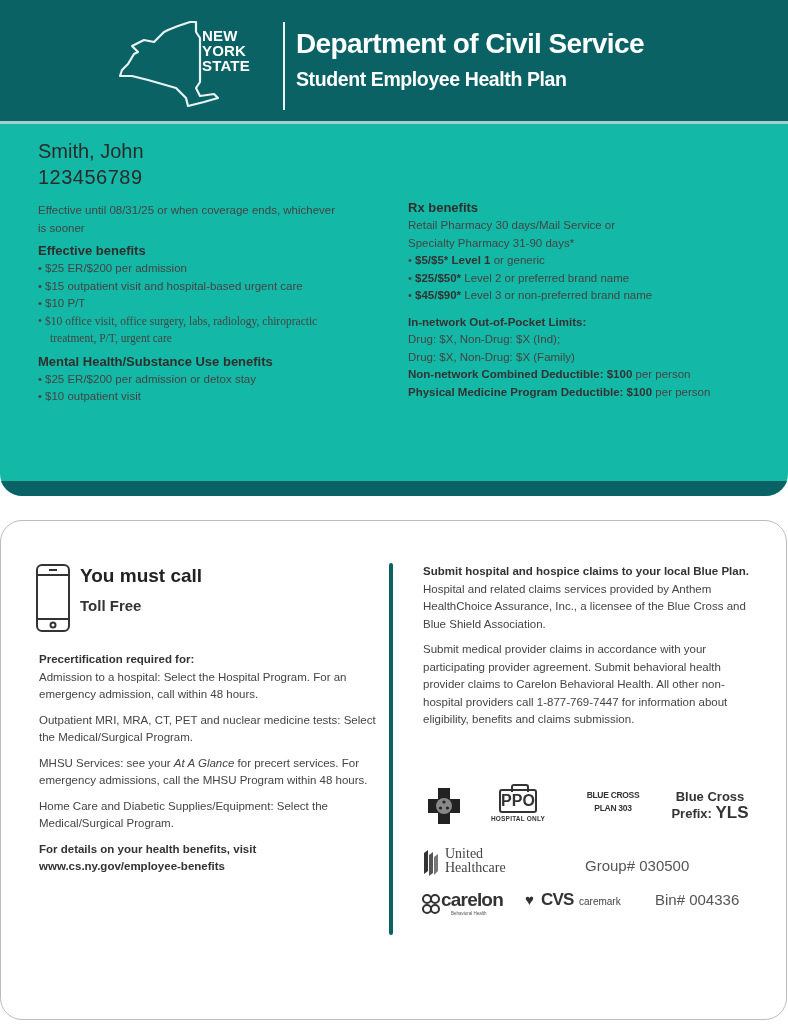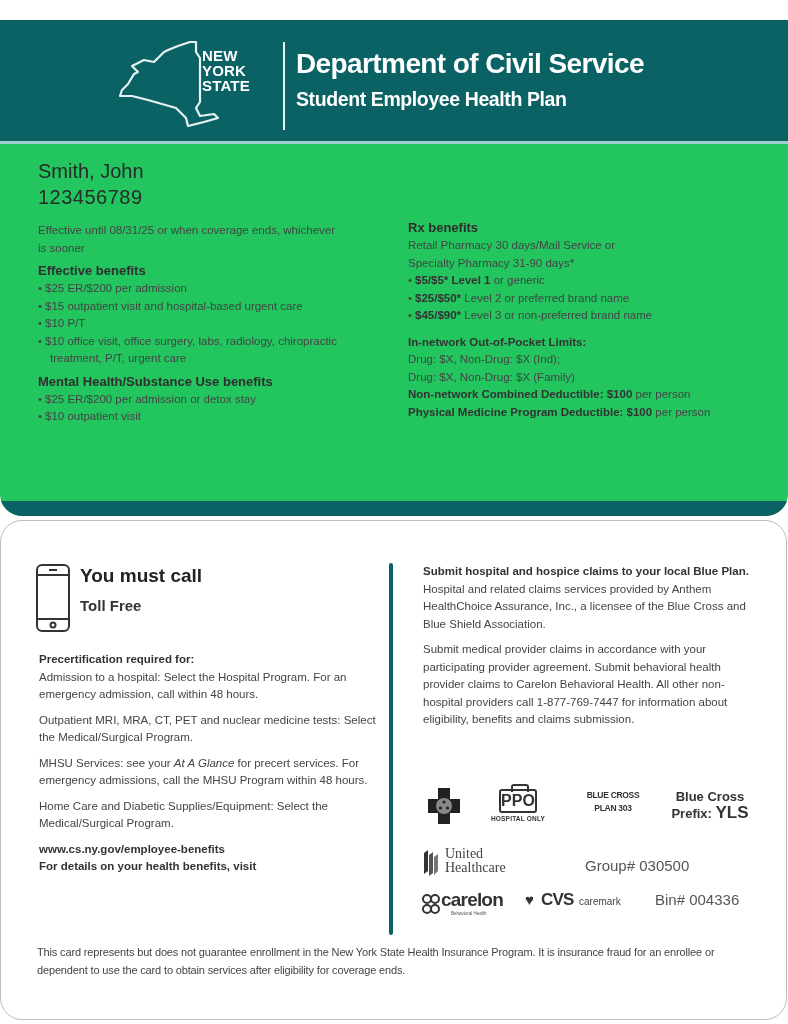--- a/index.html
+++ b/index.html
@@ -2,21 +2,21 @@
 <html><head>
 <meta charset="utf-8">
 <style>
   * { box-sizing: border-box; margin: 0; padding: 0; }
   html, body { width: 788px; height: 1024px; background: #ffffff; overflow: hidden; }
   body { font-family: "Liberation Sans", "DejaVu Sans", sans-serif; color: #333; position: relative; }
 
   
   .front-card {
     position: absolute; left: 0; top: 0; width: 788px; height: 496px;
-    background: #22c55e; border-radius: 0 0 22px 22px; overflow: hidden; margin-top: 20px;
+    background: #14b8a6; border-radius: 0 0 22px 22px; overflow: hidden;
   }
   .header-band {
     position: absolute; left: 0; top: 0; width: 788px; height: 124px;
     background: #0b6265; border-radius: 0 0 0 0;
     border-bottom: 3px solid #9fd0cf;
   }
   .ny-logo { position: absolute; left: 118px; top: 18px; width: 150px; height: 92px; }
   .ny-logo svg { width: 100%; height: 100%; }
   .ny-text {
     position: absolute; left: 202px; top: 28px; color: #fff; font-weight: 700;
@@ -124,21 +124,21 @@
   <div class="member-id">123456789</div>
 
   <div class="col-left">
     <div class="effective" style="width:300px;">Effective until 08/31/25 or when coverage ends, whichever is sooner</div>
 
     <div class="section-title">Effective benefits</div>
     <div class="bullet">$25 ER/$200 per admission</div>
     <div class="bullet">$15 outpatient visit and hospital-based urgent care</div>
     <div class="bullet">$10 P/T</div>
 
-    <div class="bullet" style="width:300px;padding-left:12px;text-indent:-12px;">$10 office visit, office surgery, labs, radiology, chiropractic treatment, P/T, urgent care</div>
+    <div class="bullet" style="width:300px;padding-left:12px;text-indent:-12px;font-family:Liberation Serif, serif;">$10 office visit, office surgery, labs, radiology, chiropractic treatment, P/T, urgent care</div>
 
     <div class="section-title">Mental Health/Substance Use benefits</div>
     <div class="bullet">$25 ER/$200 per admission or detox stay</div>
     <div class="bullet">$10 outpatient visit</div>
   </div>
 
   <div class="col-right">
     <div class="rx-title">Rx benefits</div>
     <div>Retail Pharmacy 30 days/Mail Service or</div>
     <div>Specialty Pharmacy 31-90 days*</div>
@@ -169,22 +169,22 @@
   </div>
   <div class="must-call">You must call</div>
   <div class="toll-free">Toll Free</div>
 
   <div class="back-left">
     <div class="bold">Precertification required for:</div>
     <p>Admission to a hospital: Select the Hospital Program. For an emergency admission, call within 48 hours.</p>
     <p>Outpatient MRI, MRA, CT, PET and nuclear medicine tests: Select the Medical/Surgical Program.</p>
     <p><span>MHSU Services: see your</span> <em>At A Glance</em> <span>for precert services. For emergency admissions, call the MHSU Program within 48 hours.</span></p>
     <p>Home Care and Diabetic Supplies/Equipment: Select the Medical/Surgical Program.</p>
+    <div class="bold">For details on your health benefits, visit</div>
     <div class="bold">www.cs.ny.gov/employee-benefits</div>
-    <div class="bold">For details on your health benefits, visit</div>
   </div>
 
   <div class="back-divider"></div>
 
   <div class="back-right">
     <p><span class="bold">Submit hospital and hospice claims to your local Blue Plan.</span> <span>Hospital and related claims services provided by Anthem HealthChoice Assurance, Inc., a licensee of the Blue Cross and Blue Shield Association.</span></p>
     <p>Submit medical provider claims in accordance with your participating provider agreement. Submit behavioral health provider claims to Carelon Behavioral Health. All other non-hospital providers call 1-877-769-7447 for information about eligibility, benefits and claims submission.</p>
   </div>
 
   <div class="logos-row1">
@@ -236,14 +236,13 @@
       </svg>
     </div>
     <div class="carelon-text">carelon</div>
     <div class="carelon-sub">Behavioral Health</div>
     <div class="cvs-heart">♥</div>
     <div class="cvs-text">CVS</div>
     <div class="caremark-text">caremark</div>
     <div class="bin-num">Bin# 004336</div>
   </div>
 
-  <div class="disclaimer">This card represents but does not guarantee enrollment in the New York State Health Insurance Program. It is insurance fraud for an enrollee or dependent to use the card to obtain services after eligibility for coverage ends.</div>
 </div>
 
 </body></html>

